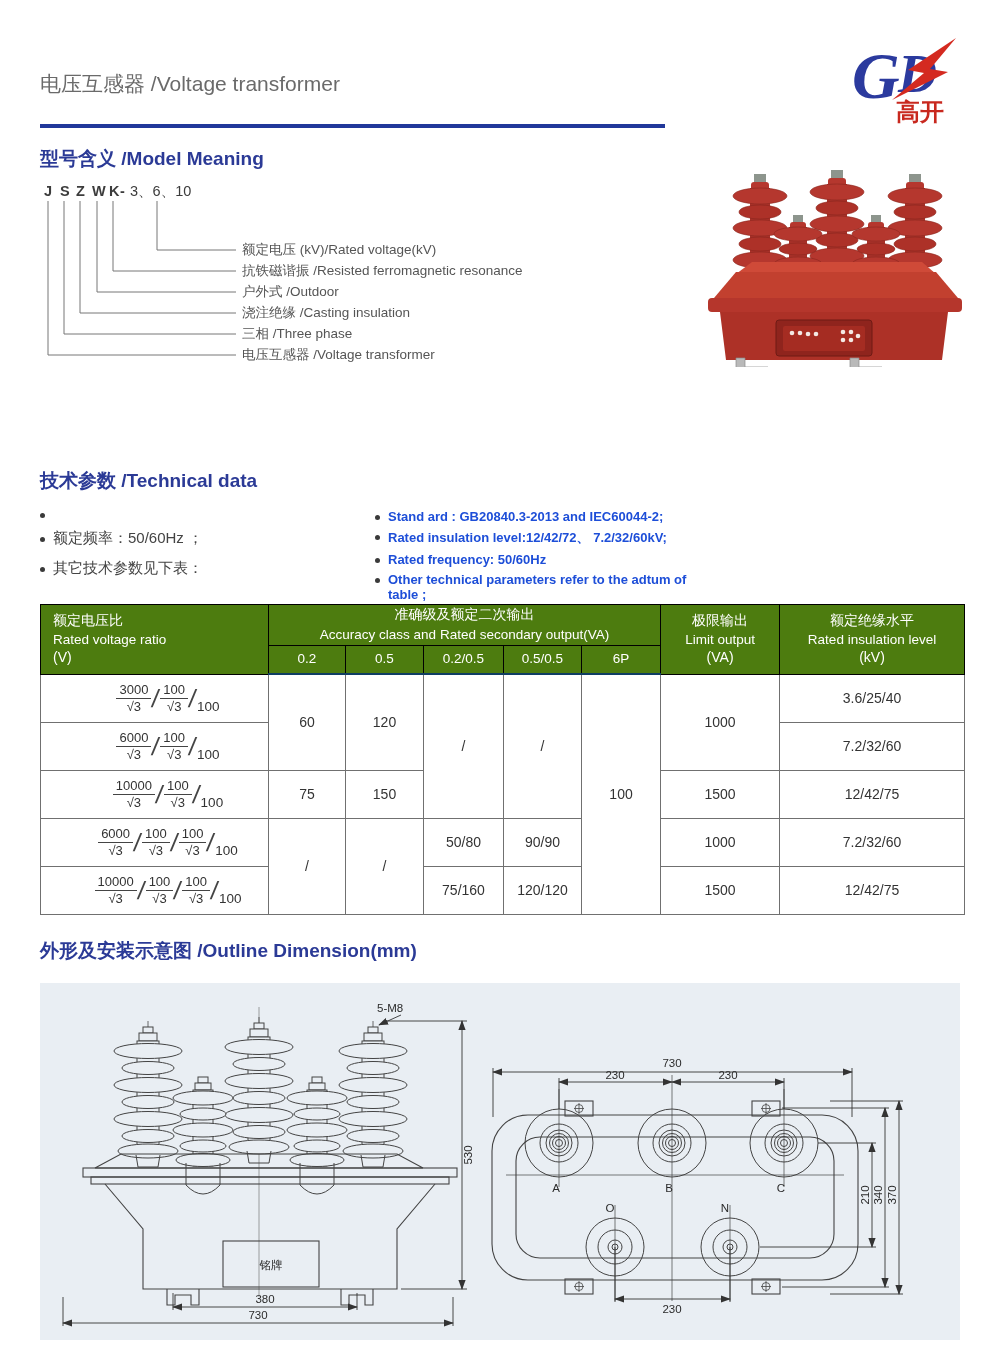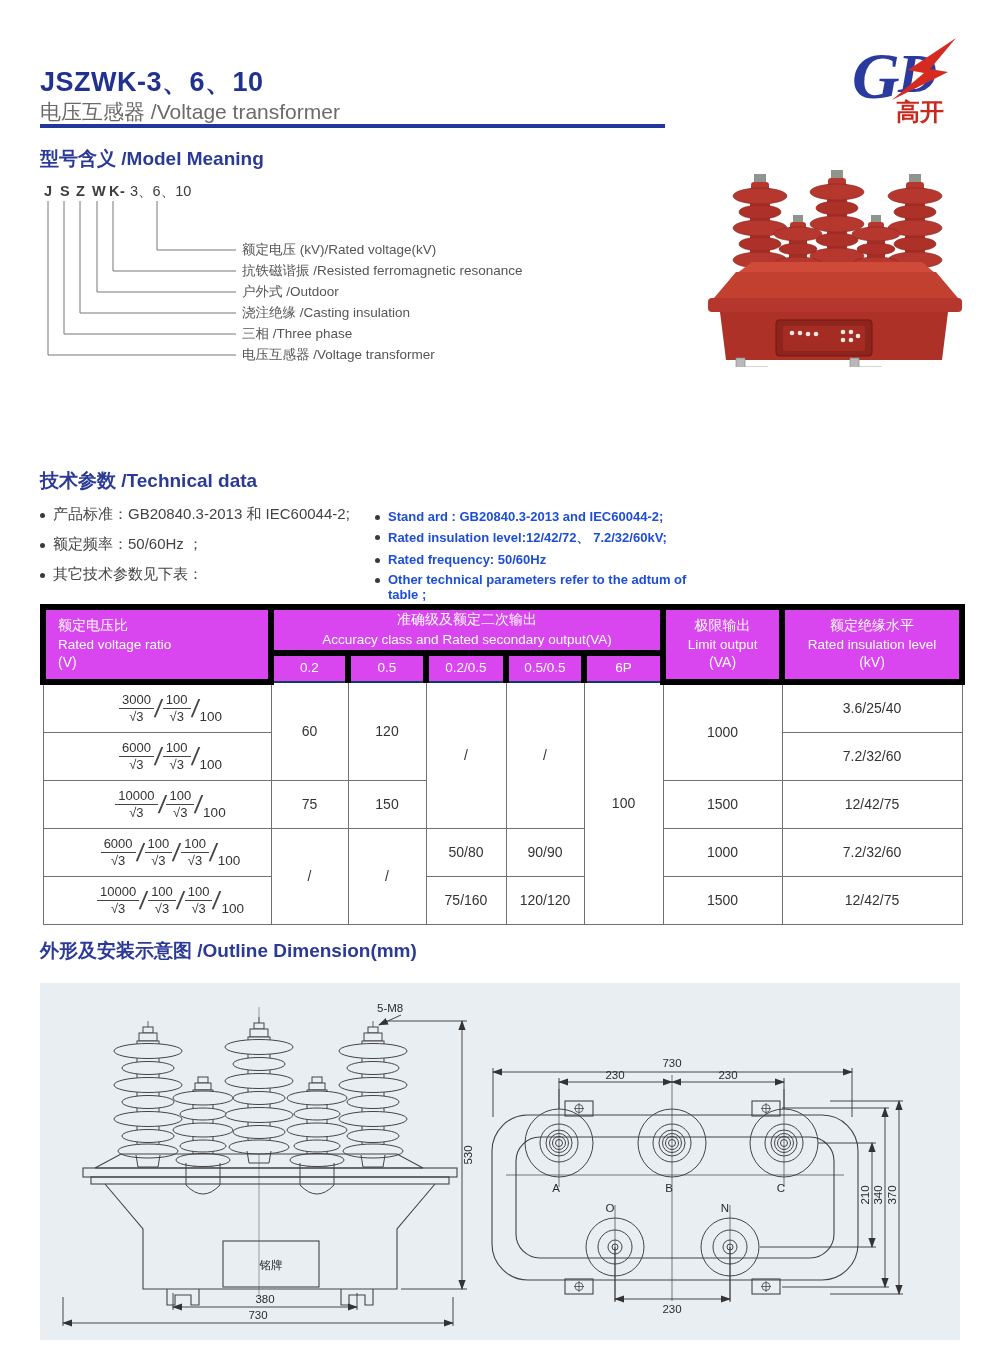--- a/index.html
+++ b/index.html
@@ -21,21 +21,21 @@
   .bullets li{display:flex;align-items:flex-start;}
   .bullets .dot{width:5px;height:5px;border-radius:50%;background:#3a3a3a;margin:8px 8px 0 0;flex:0 0 auto;}
   .bullets-left{left:40px;top:505px;width:330px;}
   .bullets-left li{font-size:15px;color:#444;margin-bottom:11px;}
   .bullets-right{left:375px;top:509px;width:340px;}
   .bullets-right li{font-size:13px;color:#1d4ed8;margin-bottom:5px;font-weight:bold;}
   .bullets-right .dot{margin-top:6px;}
 
   
   .spec-table{position:absolute;left:40px;top:604px;width:925px;border-collapse:collapse;table-layout:fixed;}
-  .spec-table th{background:#d946ef;color:#fff;font-weight:400;border:6px solid #000000;line-height:1.25;}
+  .spec-table th{background:#4d7c0f;color:#fff;font-weight:400;border:1px solid #000000;line-height:1.25;}
   .spec-table thead tr:last-child th{border-bottom:2px solid #0f3e63;}
   .spec-table td{border:1px solid #707070;text-align:center;vertical-align:middle;font-size:14px;color:#333;background:#fff;height:45px;}
   .spec-table{border:1px solid #555;}
   .th-main{font-size:13.5px;}
   .th-cn{font-size:14px;display:block;}
   .th-ratio{text-align:left;padding-left:12px;}
   .td-ratio{text-align:left;padding-left:28px;white-space:nowrap;}
   .frac{display:inline-block;text-align:center;vertical-align:middle;line-height:1.05;font-size:13px;}
   .frac .fnum{display:block;border-bottom:1px solid #444;padding:0 3px 1px 3px;}
   .frac .fden{display:block;padding-top:1px;}
@@ -53,21 +53,20 @@
 <div class="page">
 
   <svg class="logo" viewBox="0 0 124 96">
     <text x="0" y="66" font-family="Liberation Serif, serif" font-style="italic" font-weight="bold" font-size="66" fill="#2b3a9e">G</text>
     <text x="46" y="60" font-family="Liberation Serif, serif" font-style="italic" font-weight="bold" font-size="54" fill="#2b3a9e">D</text>
     <polygon points="104,6 56,38 72,41 40,68 96,40 78,37" fill="#d42a20"></polygon>
     <text x="44" y="88" font-size="24" font-weight="bold" fill="#c8281e">高开</text>
   </svg>
 
   <div class="title-block">
-    <div class="model-title">JSZWK-3、6、10</div>
     <div class="model-sub">电压互感器 /Voltage transformer</div>
   </div>
   <div class="title-rule"></div>
 
   <div class="sec-title" style="top:146px;">型号含义 /Model Meaning</div>
 
   <svg style="position:absolute;left:40px;top:178px;" width="620" height="195" viewBox="0 0 620 195">
     <g fill="#3c3c3c" font-size="14.5" font-weight="bold">
       <text x="4" y="18">J</text>
       <text x="20" y="18">S</text>
@@ -143,21 +142,20 @@
       <circle cx="158" cy="174" r="2.3"></circle>
     </g>
     <path d="M36,196 L36,211 L68,211 L68,205 L45,205 L45,196 Z" fill="#b9b9b9" stroke="#8a8a8a" stroke-width="0.7"></path>
     <path d="M150,196 L150,211 L182,211 L182,205 L159,205 L159,196 Z" fill="#b9b9b9" stroke="#8a8a8a" stroke-width="0.7"></path>
   </svg>
 
   <div class="sec-title" style="top:468px;">技术参数 /Technical data</div>
   <ul class="bullets bullets-left">
       <li>
         <span class="dot"></span>
-        <span>产品标准：GB20840.3-2013 和 IEC60044-2;</span>
       </li>
       <li>
         <span class="dot"></span>
         <span>额定频率：50/60Hz ；</span>
       </li>
       <li>
         <span class="dot"></span>
         <span>其它技术参数见下表：</span>
       </li>
     </ul>

